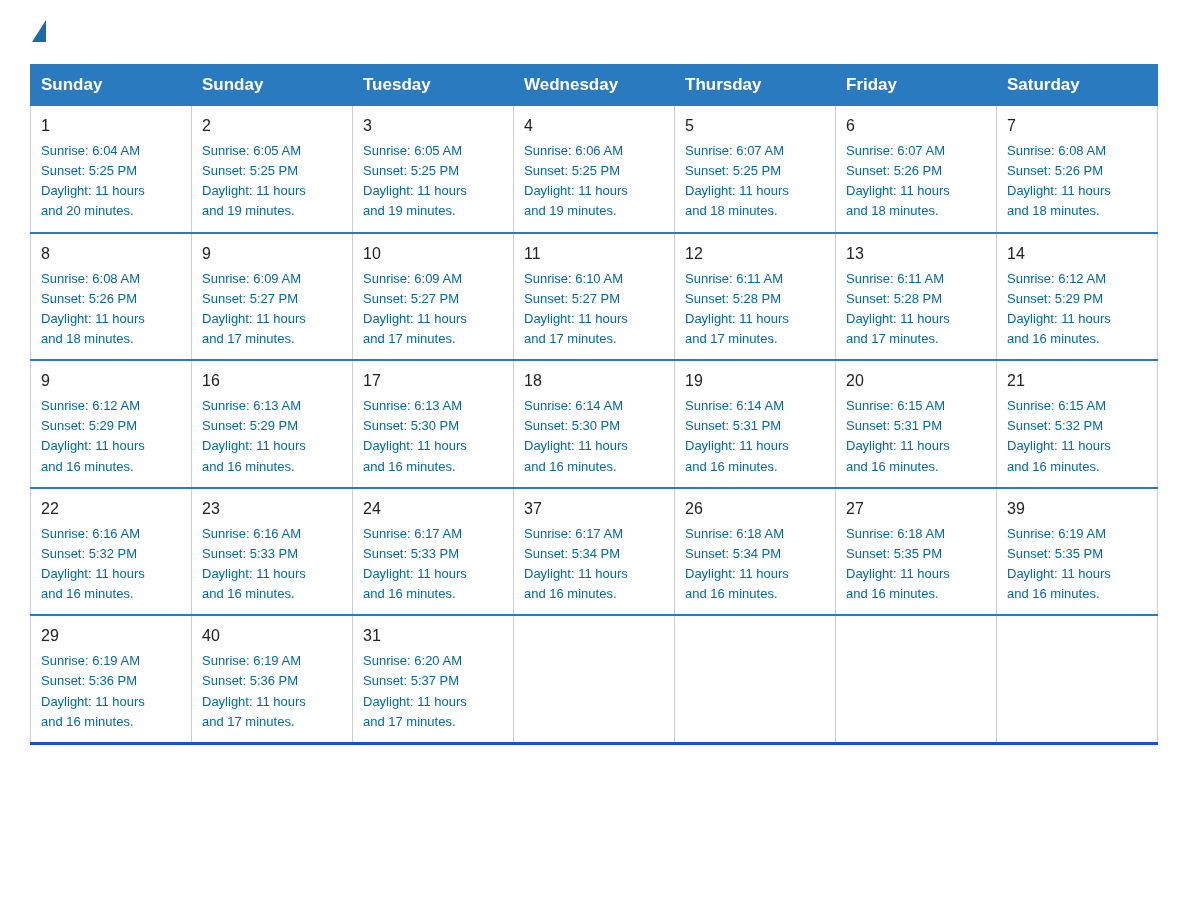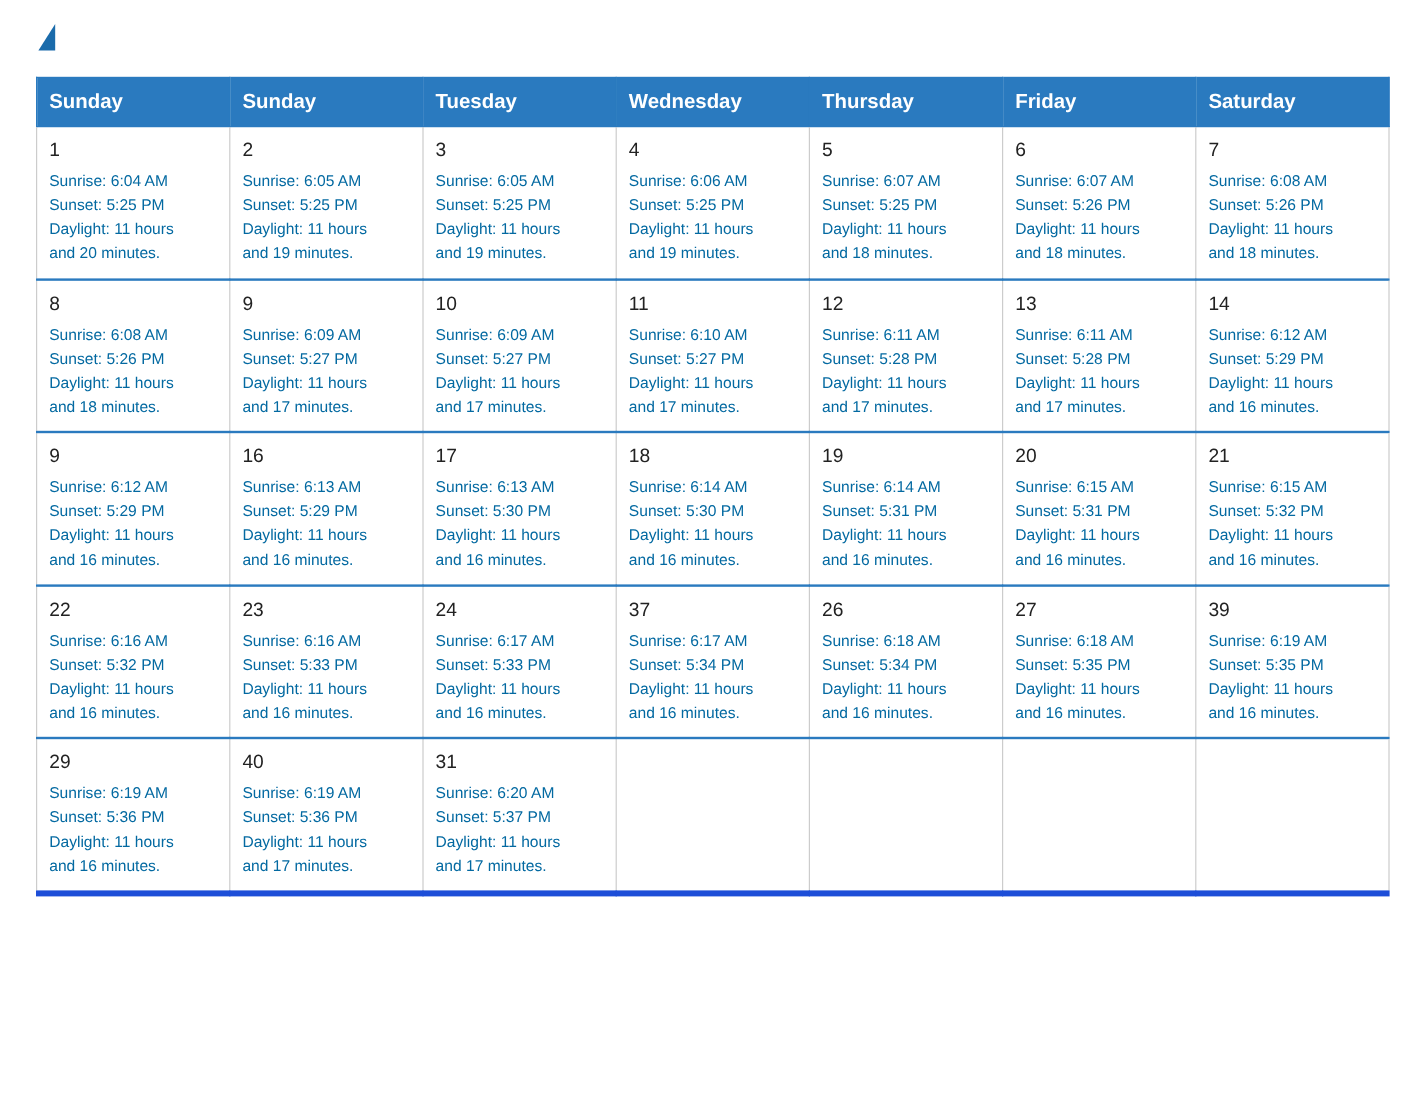--- a/index.html
+++ b/index.html
@@ -89,21 +89,21 @@
       color: #0369a1;
       line-height: 1.55;
     }
     tbody tr td.empty {
       background: #fff;
     }
     tbody tr {
       border-bottom: 2px solid #2a7abf;
     }
     tbody tr:last-child {
-      border-bottom: 5px solid #1d4ed8;
+      border-bottom: 3px solid #1d4ed8;
     }
   </style>
 </head>
 <body>
 
 <div class="header">
   <div class="logo">
     <div style="display:flex;flex-direction:column;align-items:flex-start;">
       <div style="display:flex;align-items:center;">
         <span class="logo-general"></span>

